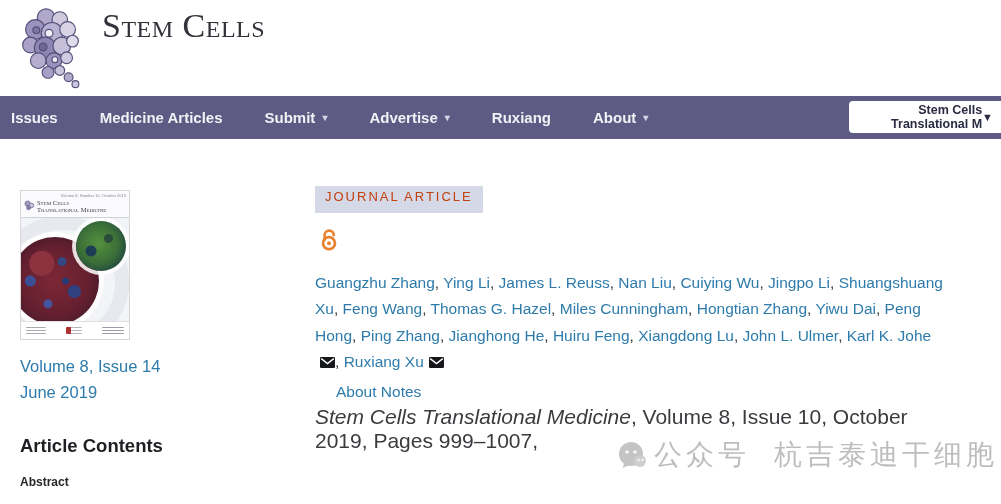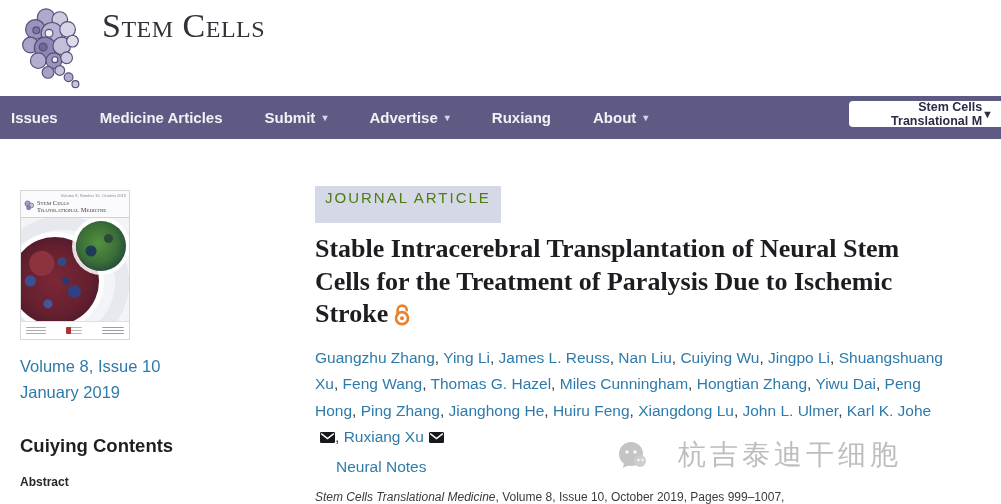--- a/index.html
+++ b/index.html
@@ -18,21 +18,21 @@
   }
   .logotext sup { font-size:11px; font-variant:normal; }
   
   nav {
     position:relative; height:43px; background:#5d5a84;
     display:flex; align-items:center; padding-left:11px; gap:42px;text-align:right;
   }
   .nav-item { color:#f2f1f6; font-size:15px; font-weight:600; display:flex; align-items:center; gap:7px; cursor:pointer; white-space:nowrap; }
   .nav-item .caret { font-size:10px; color:#d6d4e4; }
   .journal-select {
-    position:absolute; right:0; top:5px; height:26px; width:152px;
+    position:absolute; right:0; top:5px; height:32px; width:152px;
     background:#fff; border-radius:4px 0 0 4px;
     display:flex; align-items:center; padding:0 8px 0 10px;
     font-size:12.5px; color:#2b2b44; font-weight:600; cursor:pointer;
   }
   .sel-caret { margin-left:auto; font-size:11px; color:#2b2b44; }
   
   aside { position:absolute; left:20px; top:190px; width:270px; }
   .cover { position:relative; width:110px; height:150px; border:1px solid #d5d7db; overflow:hidden; cursor:pointer;
            background:radial-gradient(circle at 38% 62%, #ffffff 0 30px, #e7e9ee 30px 41px, #f3f4f7 41px 53px, #e7e9ee 53px 67px, #f3f4f7 67px); }
   .cover-head { position:absolute; top:0; left:0; right:0; height:27px; background:#fbfbfd; border-bottom:1px solid #cfd2d8; padding:3px 3px 0; display:flex; }
@@ -60,29 +60,29 @@
   .fm { height:7px; border-radius:1px; }
   .fm1 { width:20px; background:repeating-linear-gradient(#a9a9b2 0 1px, #fff 1px 3px); }
   .fm2 { width:16px; background:repeating-linear-gradient(#b5b5bd 0 1px, #fff 1px 3px); border-left:5px solid #b03030; }
   .fm3 { width:22px; background:repeating-linear-gradient(#9d9da8 0 1px, #fff 1px 3px); }
   .issue-links { margin-top:13px; }
   .issue-links a { display:block; color:#2e7bab; font-size:16.5px; line-height:26px; cursor:pointer; text-decoration:none; }
   .contents-h { margin-top:30px; font-size:18.5px; font-weight:700; color:#1e1f23; font-family:"Liberation Sans", sans-serif; }
   .toc-item { margin-top:18px; font-size:12px; font-weight:700; color:#26272b; cursor:pointer; }
   
   .article { position:absolute; left:315px; top:186px; width:632px; }
-  .badge { display:inline-block; background:#d5d8e6; color:#4d7c0f; font-size:15px; letter-spacing:2px; padding:3px 10px 17px; }
+  .badge { display:inline-block; background:#d5d8e6; color:#c2410c; font-size:13px; letter-spacing:2px; padding:3px 10px 9px; }
   h1.title { margin-top:10px; font-family:"Liberation Serif", serif; font-size:26px; line-height:32.5px; color:#1c1d20; font-weight:700; }
   .oa-icon { margin-left:4px; vertical-align:-4px; }
   .authors { margin-top:14px; font-size:15.5px; line-height:26.5px; }
   .author { color:#2e7bab; cursor:pointer; text-decoration:none; }
   .sep { color:#37383b; }
   .env { vertical-align:-1px; margin-left:5px; cursor:pointer; }
   .author-notes { display:inline-block; margin:7px 0 0 21px; font-size:15.5px; color:#2e7bab; cursor:pointer; text-decoration:none; }
-  .citation { margin-top:14px; font-size:12px; color:#3a3b3e; }
+  .citation { margin-top:4px; font-size:21px; color:#3a3b3e; }
   .citation em { font-style:italic; }
   
   .watermark { position:absolute; left:616px; top:436px; display:flex; align-items:center;
     opacity:.58; z-index:5; pointer-events:none; color:#8f8f8f; font-size:28px; letter-spacing:4px; white-space:nowrap; }
   .wm-icon { margin-right:6px; flex:none; }
   .wm2 { margin-left:24px; }
 </style>
 </head>
 <body>
 
@@ -163,50 +163,51 @@
       </div>
       <div class="cover-caption">Volume 8, Number 10, October 2019</div>
     </div>
     <div class="cover-foot">
       <div class="fm fm1"></div>
       <div class="fm fm2"></div>
       <div class="fm fm3"></div>
     </div>
   </div>
   <div class="issue-links">
-    <a>Volume 8, Issue 10</a>
-    <a>January 2019</a>
-  </div>
-  <div class="contents-h">Cuiying Contents</div>
+    <a>Volume 8, Issue 14</a>
+    <a>June 2019</a>
+  </div>
+  <div class="contents-h">Article Contents</div>
   <div class="toc-item">Abstract</div>
 </aside>
 
 <section class="article">
   <span class="badge">JOURNAL ARTICLE</span>
-  <h1 class="title"><span>Stable Intracerebral Transplantation of Neural Stem Cells for the Treatment of Paralysis Due to Ischemic Stroke</span><svg class="oa-icon" width="20" height="24" viewBox="0 0 20 24">
+  <h1 class="title"><svg class="oa-icon" width="20" height="24" viewBox="0 0 20 24">
       <path d="M5.6 12.5 V8.2 a4.6 4.6 0 0 1 9.2 0" fill="none" stroke="#e9822e" stroke-width="2.6" stroke-linecap="round"></path>
       <circle cx="10" cy="16.2" r="6" fill="none" stroke="#e9822e" stroke-width="2.7"></circle>
       <circle cx="10" cy="16.2" r="2" fill="#e9822e"></circle>
     </svg></h1>
   <p class="authors"><a class="author">Guangzhu Zhang</a><span class="sep">, </span><a class="author">Ying Li</a><span class="sep">, </span><a class="author">James L. Reuss</a><span class="sep">, </span><a class="author">Nan Liu</a><span class="sep">, </span><a class="author">Cuiying Wu</a><span class="sep">, </span><a class="author">Jingpo Li</a><span class="sep">, </span><a class="author">Shuangshuang Xu</a><span class="sep">, </span><a class="author">Feng Wang</a><span class="sep">, </span><a class="author">Thomas G. Hazel</a><span class="sep">, </span><a class="author">Miles Cunningham</a><span class="sep">, </span><a class="author">Hongtian Zhang</a><span class="sep">, </span><a class="author">Yiwu Dai</a><span class="sep">, </span><a class="author">Peng Hong</a><span class="sep">, </span><a class="author">Ping Zhang</a><span class="sep">, </span><a class="author">Jianghong He</a><span class="sep">, </span><a class="author">Huiru Feng</a><span class="sep">, </span><a class="author">Xiangdong Lu</a><span class="sep">, </span><a class="author">John L. Ulmer</a><span class="sep">, </span><a class="author">Karl K. Johe</a><span><svg class="env" width="15" height="11" viewBox="0 0 15 11">
           <rect width="15" height="11" rx="1.2" fill="#17181c"></rect>
           <path d="M1.2 1.6 L7.5 6.6 L13.8 1.6" stroke="#fff" stroke-width="1.4" fill="none"></path>
         </svg></span><span class="sep">, </span><a class="author">Ruxiang Xu</a><span><svg class="env" width="15" height="11" viewBox="0 0 15 11">
           <rect width="15" height="11" rx="1.2" fill="#17181c"></rect>
           <path d="M1.2 1.6 L7.5 6.6 L13.8 1.6" stroke="#fff" stroke-width="1.4" fill="none"></path>
         </svg></span></p>
-  <a class="author-notes">Neural Notes</a>
+  <a class="author-notes">About Notes</a>
   <p class="citation"><em>Stem Cells Translational Medicine</em><span>, Volume 8, Issue 10, October 2019, Pages 999–1007,</span></p>
   
 </section>
 
 <div class="watermark">
   <svg class="wm-icon" width="32" height="32" viewBox="0 0 32 32">
     <circle cx="15" cy="15" r="12" fill="#9a9a9a"></circle>
     <path d="M8 24 L7 29 L13 26 Z" fill="#9a9a9a"></path>
     <circle cx="11" cy="13" r="1.8" fill="#f2f2f2"></circle>
     <circle cx="19" cy="13" r="1.8" fill="#f2f2f2"></circle>
     <circle cx="24" cy="22" r="6" fill="#ababab"></circle>
     <circle cx="22.5" cy="21" r="1.2" fill="#f2f2f2"></circle>
     <circle cx="26.5" cy="21" r="1.2" fill="#f2f2f2"></circle>
   </svg>
+  <span>公众号</span>
   <span class="wm2">杭吉泰迪干细胞</span>
 </div>
 
 </body></html>

